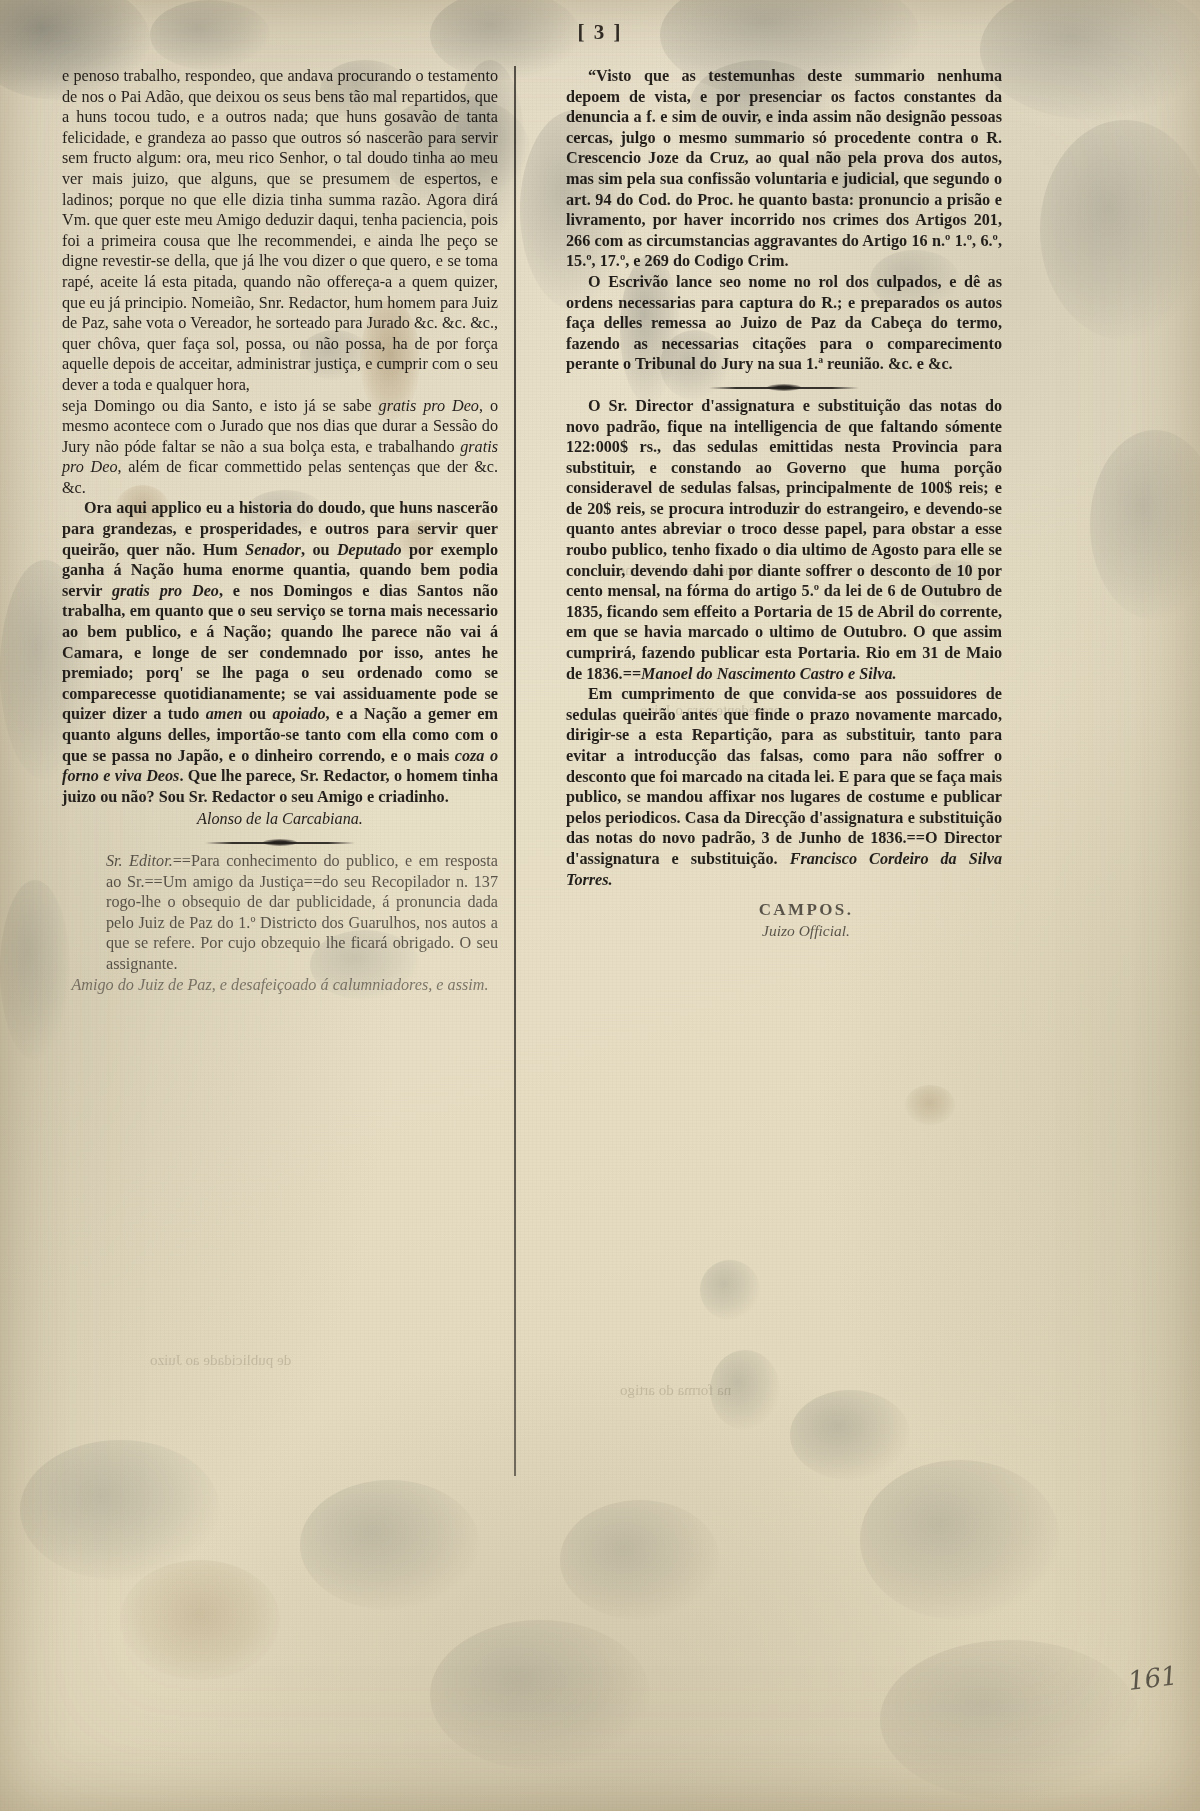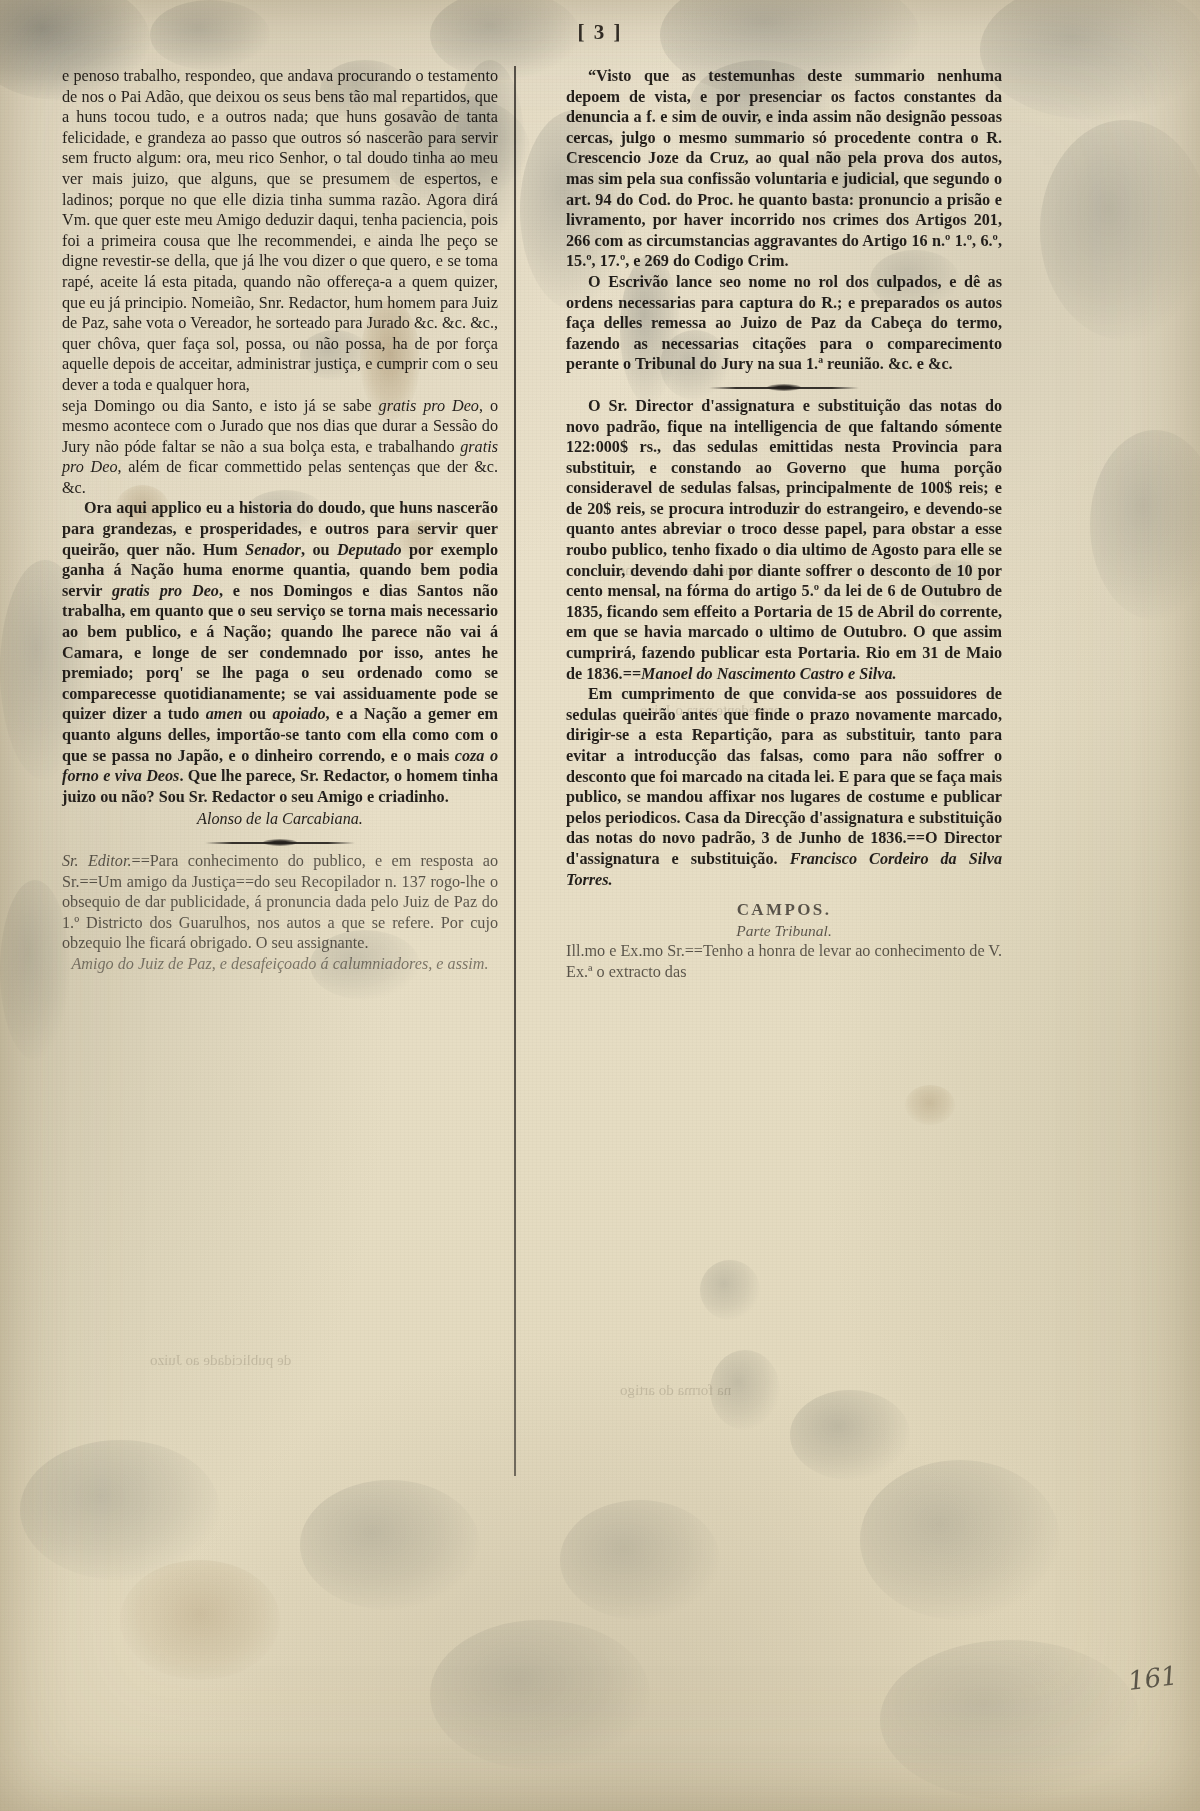--- a/index.html
+++ b/index.html
@@ -80,21 +80,21 @@
   }
   .divider:before{
     content:"";position:absolute;left:0;right:0;top:3px;height:1.6px;
     background:linear-gradient(90deg,rgba(35,31,27,0),rgba(35,31,27,.9) 18%,rgba(35,31,27,.9) 82%,rgba(35,31,27,0));
   }
   .divider:after{
     content:"";position:absolute;left:50%;top:0;width:34px;height:7px;
     transform:translateX(-50%);border-radius:50%;
     background:radial-gradient(ellipse at 50% 50%,rgba(35,31,27,.95) 30%,rgba(35,31,27,.25) 70%,rgba(35,31,27,0) 100%);
   }
-  .faded{opacity:.72;}
+  .faded{opacity:.72;margin-left:44px;}
   .faded2{opacity:.55;}
 
   
   .marginalia{
     position:absolute;right:22px;bottom:118px;
     font-family:"DejaVu Serif",serif;font-style:italic;
     font-size:26px;color:#3a3730;transform:rotate(-7deg);opacity:.8;
   }
   
   .bleed{
@@ -151,22 +151,21 @@
         <p class="ind">O Escrivão lance seo nome no rol dos culpados, e dê as ordens necessarias para captura do R.; e preparados os autos faça delles remessa ao Juizo de Paz da Cabeça do termo, fazendo as necessarias citações para o comparecimento perante o Tribunal do Jury na sua 1.ª reunião. &amp;c. e &amp;c.</p>
 
         <div class="divider"></div>
 
 
         <p class="ind"><span>O Sr. Director d'assignatura e substituição das notas do novo padrão, fique na intelligencia de que faltando sómente 122:000$ rs., das sedulas emittidas nesta Provincia para substituir, e constando ao Governo que huma porção consideravel de sedulas falsas, principalmente de 100$ reis; e de 20$ reis, se procura introduzir do estrangeiro, e devendo-se quanto antes abreviar o troco desse papel, para obstar a esse roubo publico, tenho fixado o dia ultimo de Agosto para elle se concluir, devendo dahi por diante soffrer o desconto de 10 por cento mensal, na fórma do artigo 5.º da lei de 6 de Outubro de 1835, ficando sem effeito a Portaria de 15 de Abril do corrente, em que se havia marcado o ultimo de Outubro. O que assim cumprirá, fazendo publicar esta Portaria. Rio em 31 de Maio de 1836.==</span><span class="it">Manoel do Nascimento Castro e Silva.</span></p>
 
         <p class="ind"><span>Em cumprimento de que convida-se aos possuidores de sedulas queirão antes que finde o prazo novamente marcado, dirigir-se a esta Repartição, para as substituir, tanto para evitar a introducção das falsas, como para não soffrer o desconto que foi marcado na citada lei. E para que se faça mais publico, se mandou affixar nos lugares de costume e publicar pelos periodicos. Casa da Direcção d'assignatura e substituição das notas do novo padrão, 3 de Junho de 1836.==O Director d'assignatura e substituição. </span><span class="it">Francisco Cordeiro da Silva Torres.</span></p>
 
         <p class="sec-head faded" style="margin-top:10px;">CAMPOS.</p>
-        <p class="sub-head faded">Parte Tribunal.</p>
-        <p class="faded">Ill.mo e Ex.mo Sr.==Tenho a honra de levar ao conhecimento de V. Ex.ª o extracto das</p>
+        <p class="sub-head faded">Juizo Official.</p>
 
       </div>
 
     </div>
 
     <div class="marginalia">161</div>
   </div>
 
   <div class="stain sg" style="left:-30px;top:-20px;width:180px;height:120px;"></div>
   <div class="stain sg" style="left:150px;top:0px;width:120px;height:70px;opacity:.5;"></div>

